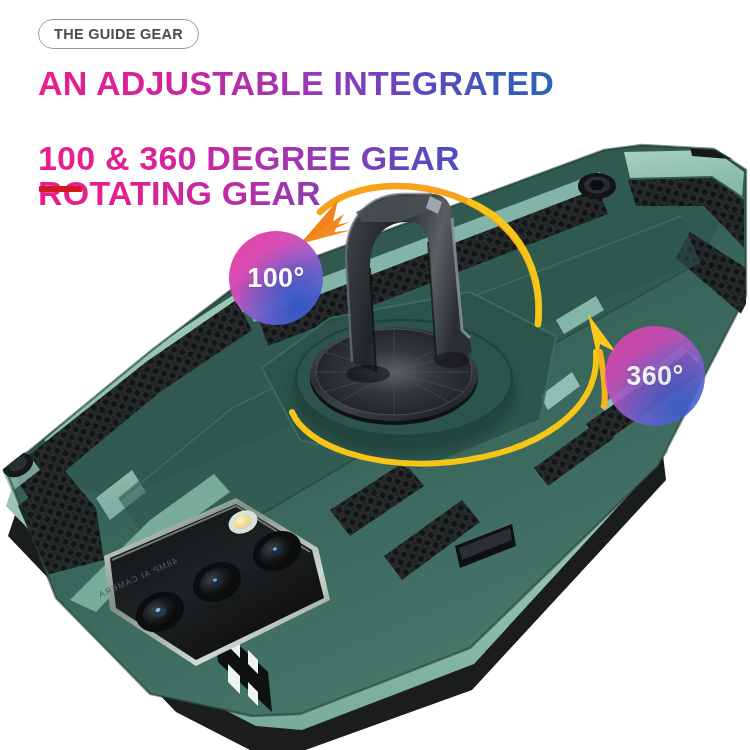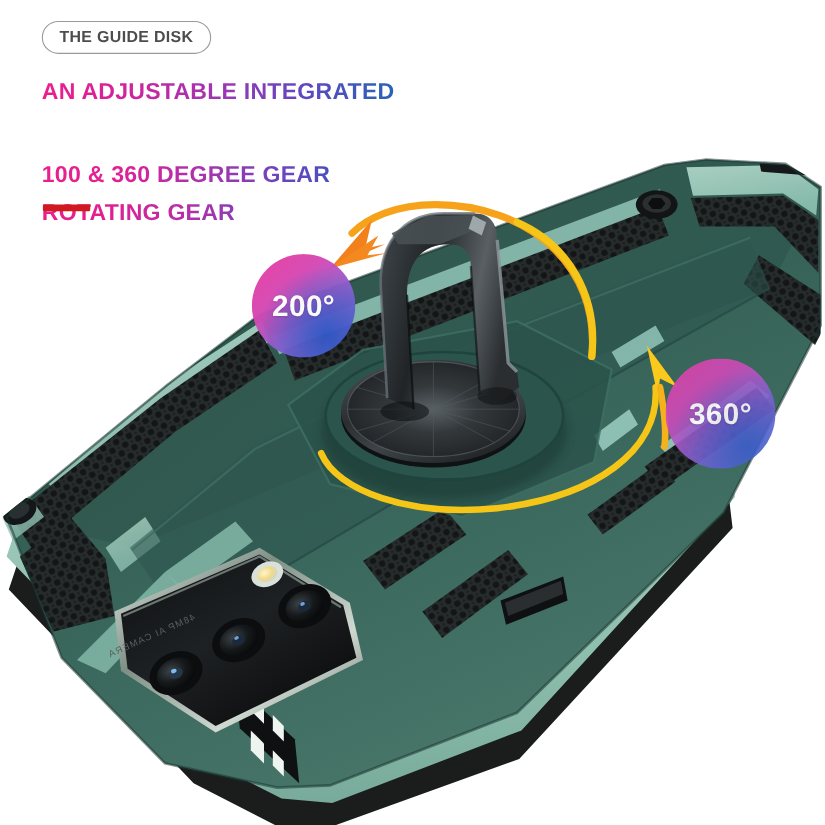--- a/index.html
+++ b/index.html
@@ -14,21 +14,21 @@
   #badge{
     position:absolute;left:38px;top:19px;
     height:28px;padding:0 15px;
     border:1.4px solid #9a9a9a;border-radius:16px;
     display:flex;align-items:center;
     font-size:14.5px;font-weight:bold;letter-spacing:.3px;
     color:#4d4d4d;white-space:nowrap;
   }
   #headline{position:absolute;left:38px;top:66px;width:600px;}
   .hl{
-    font-size:21px;font-weight:bold;letter-spacing:.2px;
+    font-size:34px;font-weight:bold;letter-spacing:.2px;
     line-height:35px;white-space:nowrap;
     -webkit-background-clip:text;background-clip:text;
     -webkit-text-fill-color:transparent;color:transparent;
     display:block;width:max-content;
   }
   .hl1{background-image:linear-gradient(90deg,#ec1e8c 0%,#d4229a 22%,#9b37b4 52%,#5a49c0 76%,#2664b4 100%);}
   .hl2{background-image:linear-gradient(90deg,#ec1e8c 0%,#df2194 26%,#a634b0 58%,#6b45bd 84%,#4a4fc0 100%);margin-top:40px;}
   .hl3{background-image:linear-gradient(90deg,#ec1e8c 0%,#e2208f 30%,#bb2da6 70%,#8e3cb3 100%);}
   #redbar{position:absolute;left:39px;top:186px;width:43px;height:6px;background:#cf1a20;border-radius:1px;}
 
@@ -311,25 +311,25 @@
       <path d="M 300,244 L 344,214 L 334,232 L 352,230 Z" fill="#f4891f"></path>
 
       <path d="M 596,352 C 600,410 540,452 452,462 C 372,470 306,446 292,412" fill="none" stroke="#f5c518" stroke-width="6" stroke-linecap="round"></path>
 
       <path d="M 588,314 L 616,352 L 600,344 L 598,360 Z" fill="#fbc91b"></path>
       <path d="M 600,352 C 604,374 606,392 604,406" fill="none" stroke="#f5b21a" stroke-width="6" stroke-linecap="round"></path>
     </g>
   </svg>
   </div>
 
-  <div class="bubble" id="bubble100">200°</div>
+  <div class="bubble" id="bubble100">100°</div>
 
   <div class="bubble" id="bubble360">360°</div>
 
-  <div id="badge">THE GUIDE DISK</div>
+  <div id="badge">THE GUIDE GEAR</div>
 
   <div id="headline">
     <span class="hl hl1">AN ADJUSTABLE INTEGRATED</span>
     <span class="hl hl2">100 &amp; 360 DEGREE GEAR</span>
     <span class="hl hl3">ROTATING GEAR</span>
   </div>
 
   <div id="redbar"></div>
 
 </div>

